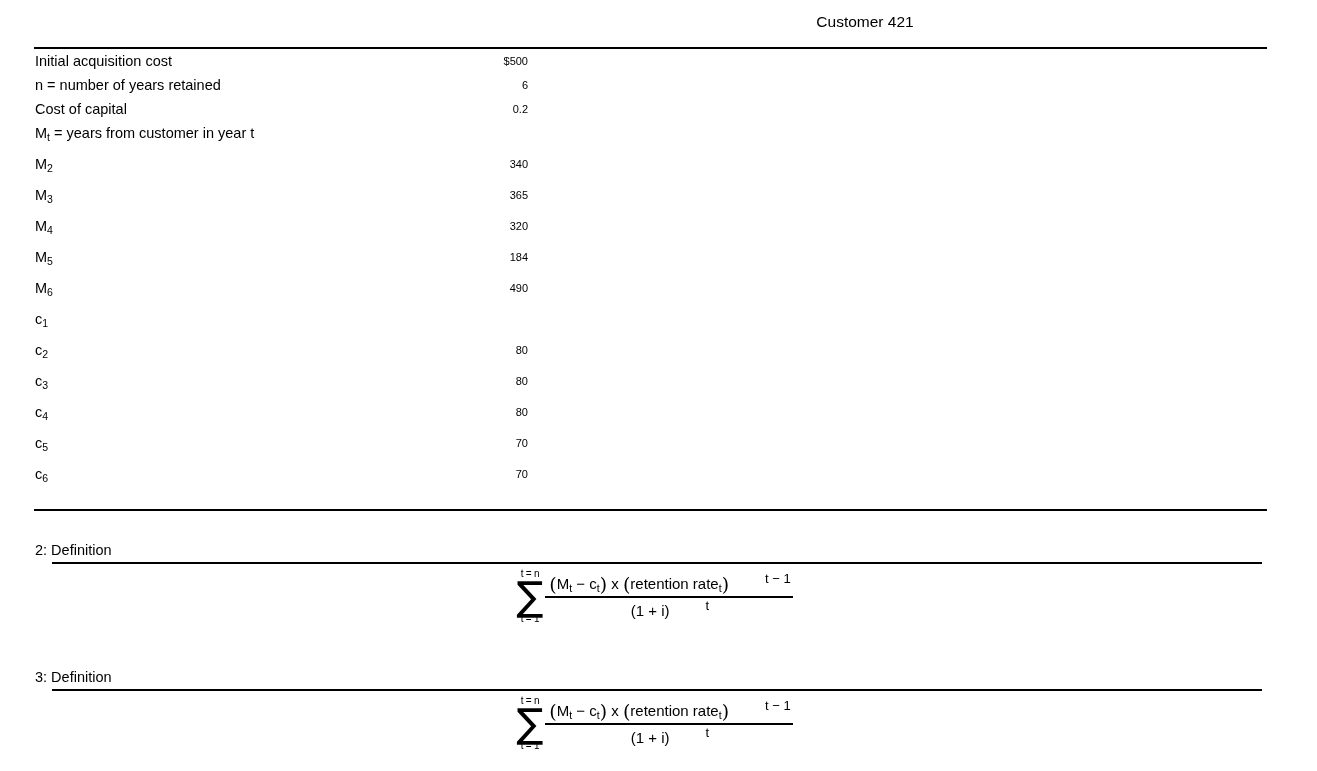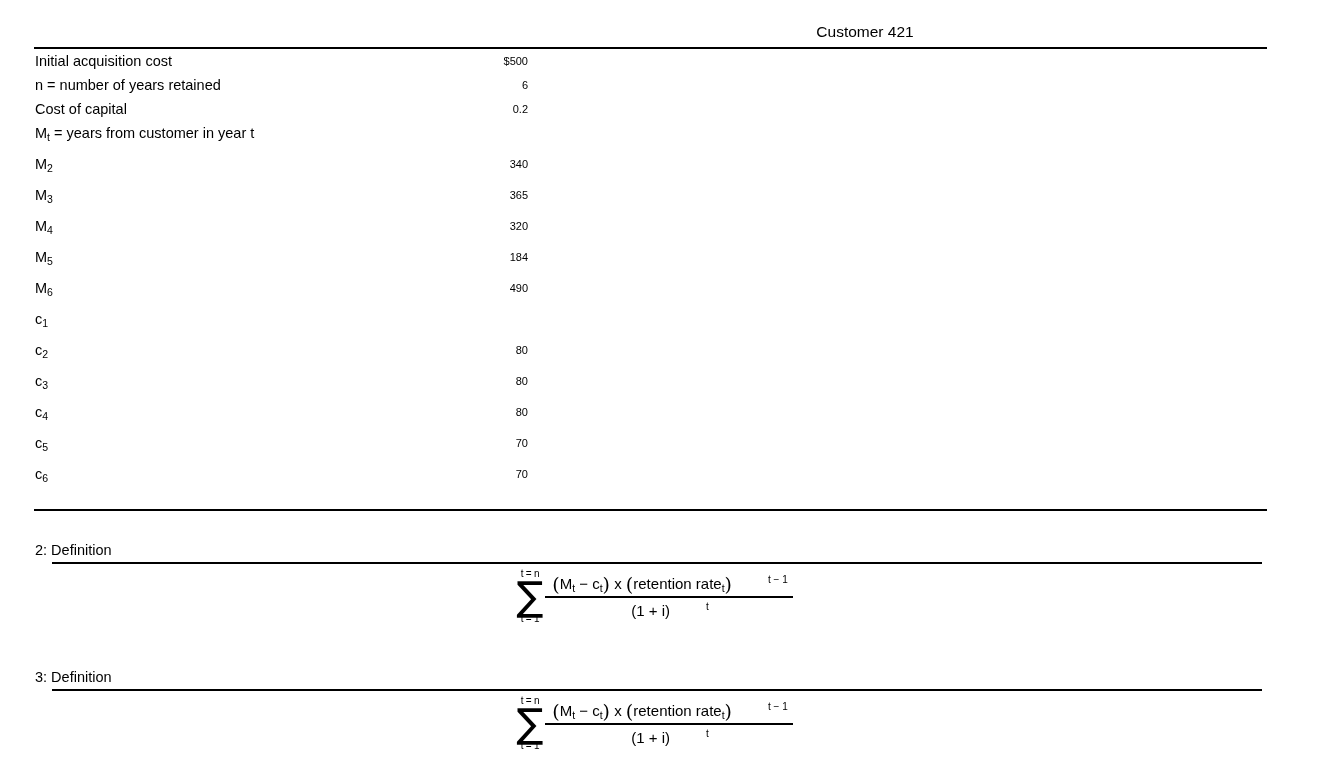--- a/index.html
+++ b/index.html
@@ -13,21 +13,21 @@
     position: relative;
     font-family: "Liberation Sans", sans-serif;
     color: #000000;
     overflow: hidden;
   }
 
   
   #doc-header {
     position: absolute;
     left: 0;
-    top: 22px;
+    top: 12px;
     width: 1287px;
     height: 22px;
   }
   #header-title {
     position: absolute;
     left: 0;
     top: 0;
     width: 1730px;   
     text-align: center;
     font-size: 15.5px;
@@ -79,21 +79,21 @@
     white-space: nowrap;
   }
   sub {
     font-size: 10.5px;
     line-height: 0;
     vertical-align: baseline;
     position: relative;
     top: 3px;
   }
   sup {
-    font-size: 10px;
+    font-size: 13px;
     line-height: 0;
     vertical-align: baseline;
     position: relative;
     top: -6px;
     padding-left: 36px;
   }
 
   
   .def-label {
     position: absolute;

